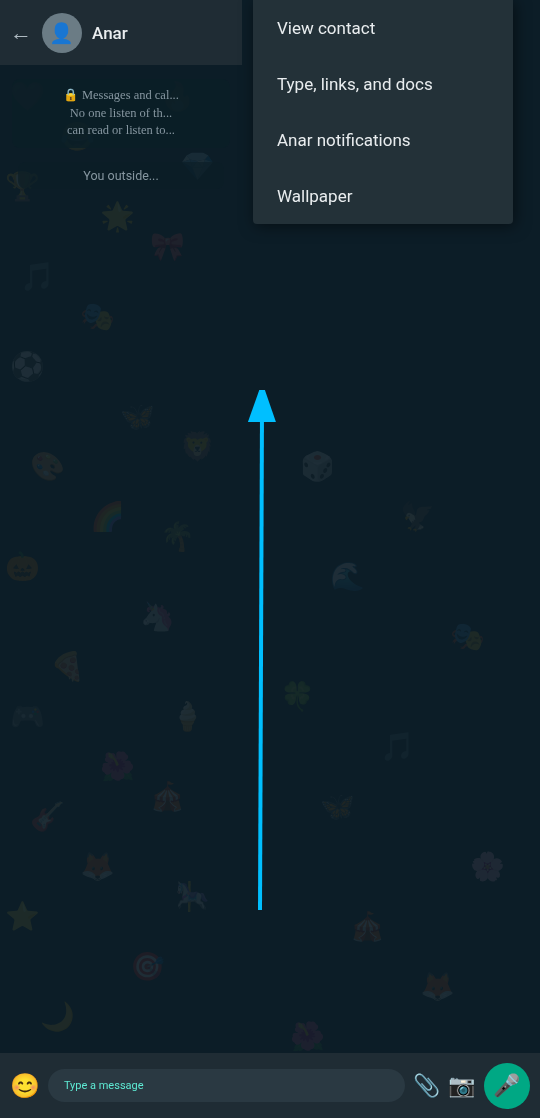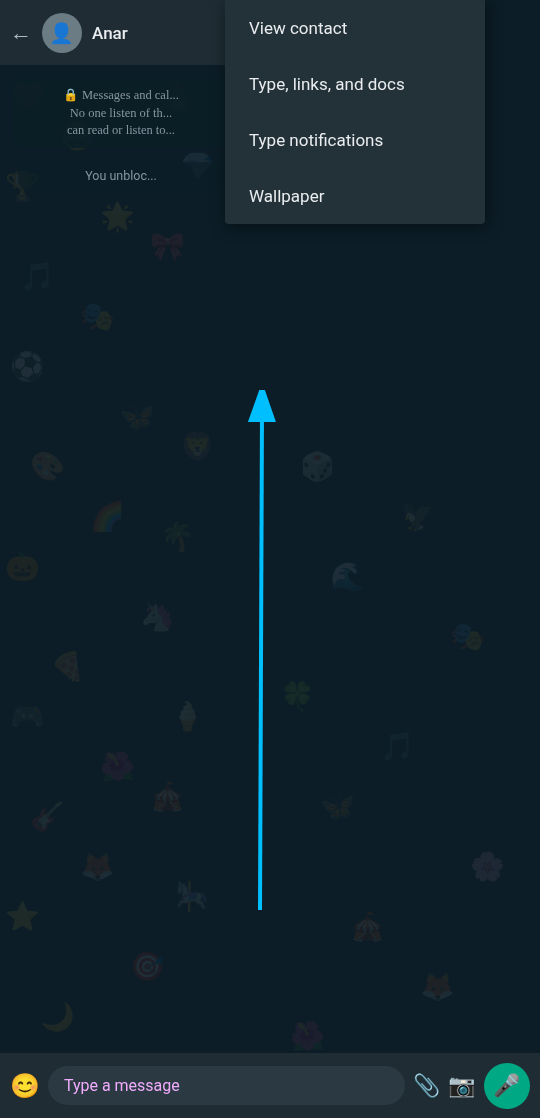--- a/index.html
+++ b/index.html
@@ -134,22 +134,22 @@
       color: #8696a0;
       font-size: 24px;
       flex-shrink: 0;
     }
 
     .message-input {
       flex: 1;
       background-color: #2a3942;
       border-radius: 25px;
       padding: 10px 16px;
-      color: #f0abfc;
-      font-size: 16px;
+      color: #5eead4;
+      font-size: 11px;
       border: none;
       outline: none;
     }
 
     .attach-btn {
       color: #8696a0;
       font-size: 22px;
     }
 
     .camera-btn {
@@ -167,21 +167,21 @@
       justify-content: center;
       color: #fff;
       font-size: 22px;
       flex-shrink: 0;
     }
 
     
     .dropdown-menu {
       position: absolute;
       top: 0;
-      left: 225px;
+      left: 253px;
       width: 260px;
       background-color: #233138;
       border-radius: 0 0 4px 4px;
       z-index: 100;
       box-shadow: 2px 2px 15px rgba(0,0,0,0.5);
     }
 
     .menu-item {
       padding: 18px 24px;
       color: #e9edef;
@@ -266,33 +266,33 @@
 </div>
 
 <div class="messages-area">
   <div class="security-msg">
     <span class="lock">🔒</span>
     <span> Messages and cal...</span><br>
     <span>No one listen of th...</span><br>
     <span>can read or listen to...</span>
   </div>
   <div class="system-msg">
-    <span>You unbloc...</span>
+    <span>You outside...</span>
   </div>
 </div>
 
 <div class="dropdown-menu">
   <div class="menu-item">
     <span>View contact</span>
   </div>
   <div class="menu-item">
     <span>Type, links, and docs</span>
   </div>
   <div class="menu-item">
-    <span>Type notifications</span>
+    <span>Anar notifications</span>
   </div>
   <div class="menu-item">
     <span>Wallpaper</span>
   </div>
 </div>
 
 <svg class="arrow-svg" viewBox="0 0 220 530" xmlns="http://www.w3.org/2000/svg">
   <defs>
     <marker id="arrowhead" markerWidth="10" markerHeight="7" refX="3" refY="3.5" orient="auto">
       <polygon points="0 0, 10 3.5, 0 7" fill="#00bfff"></polygon>

